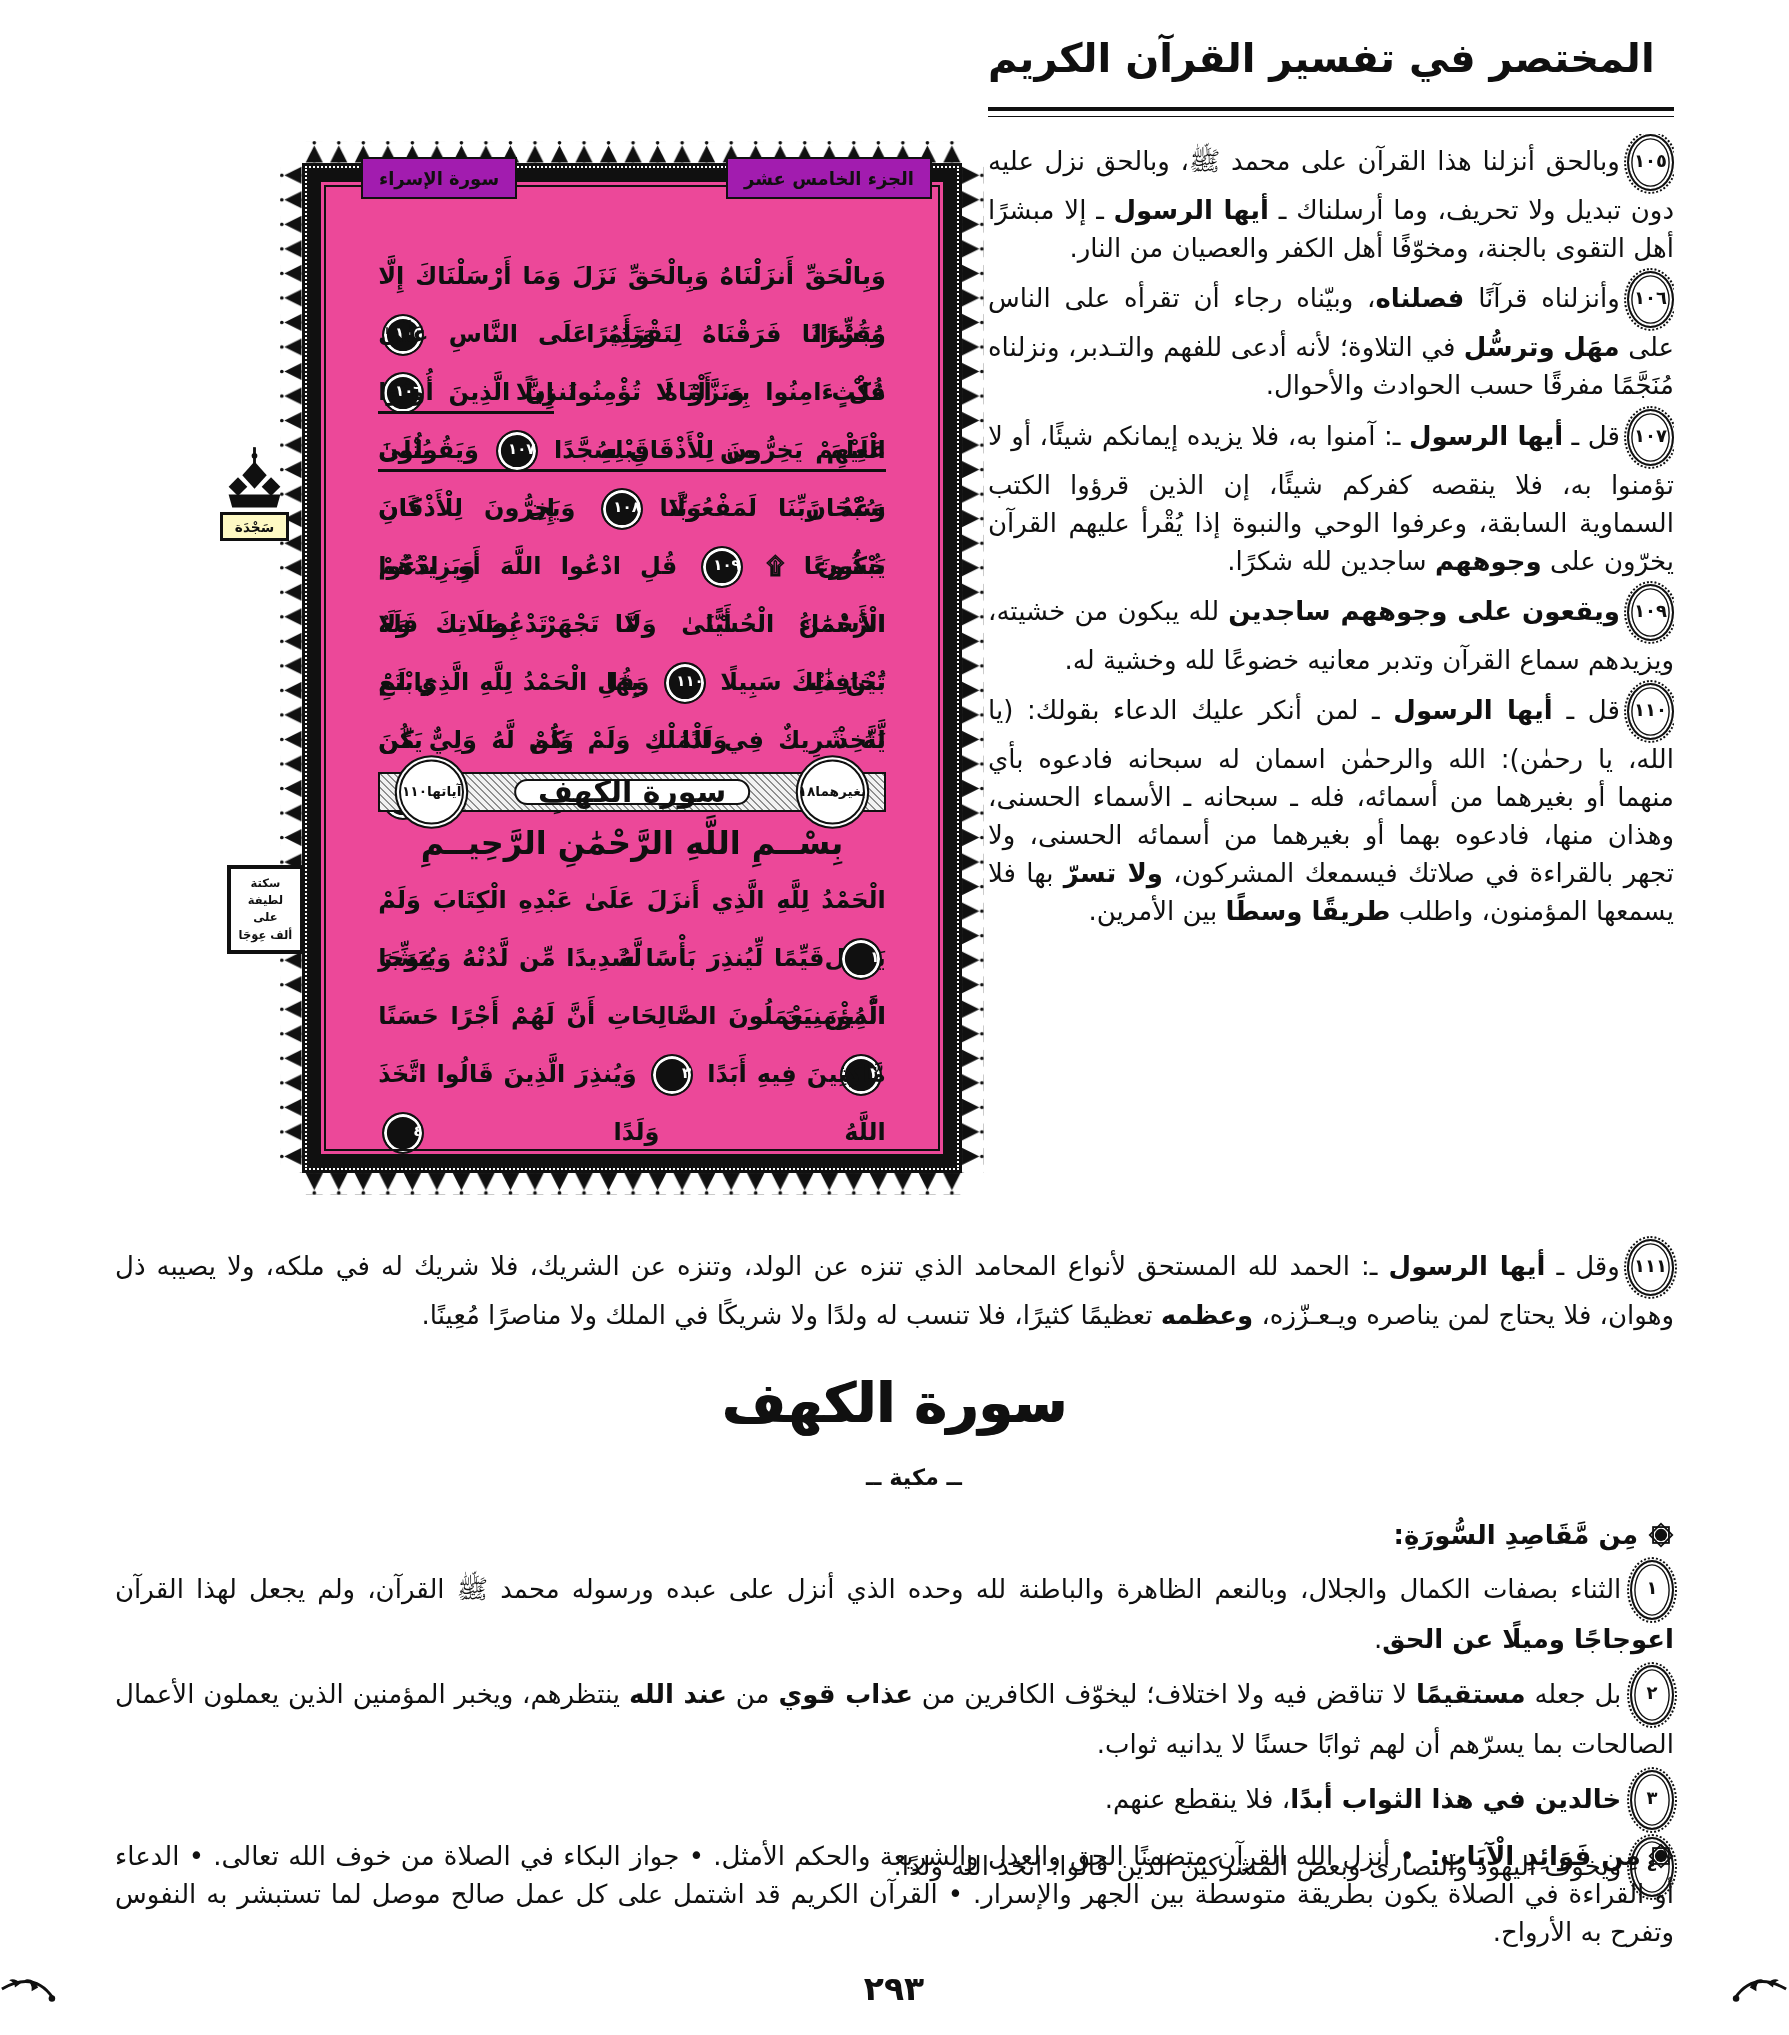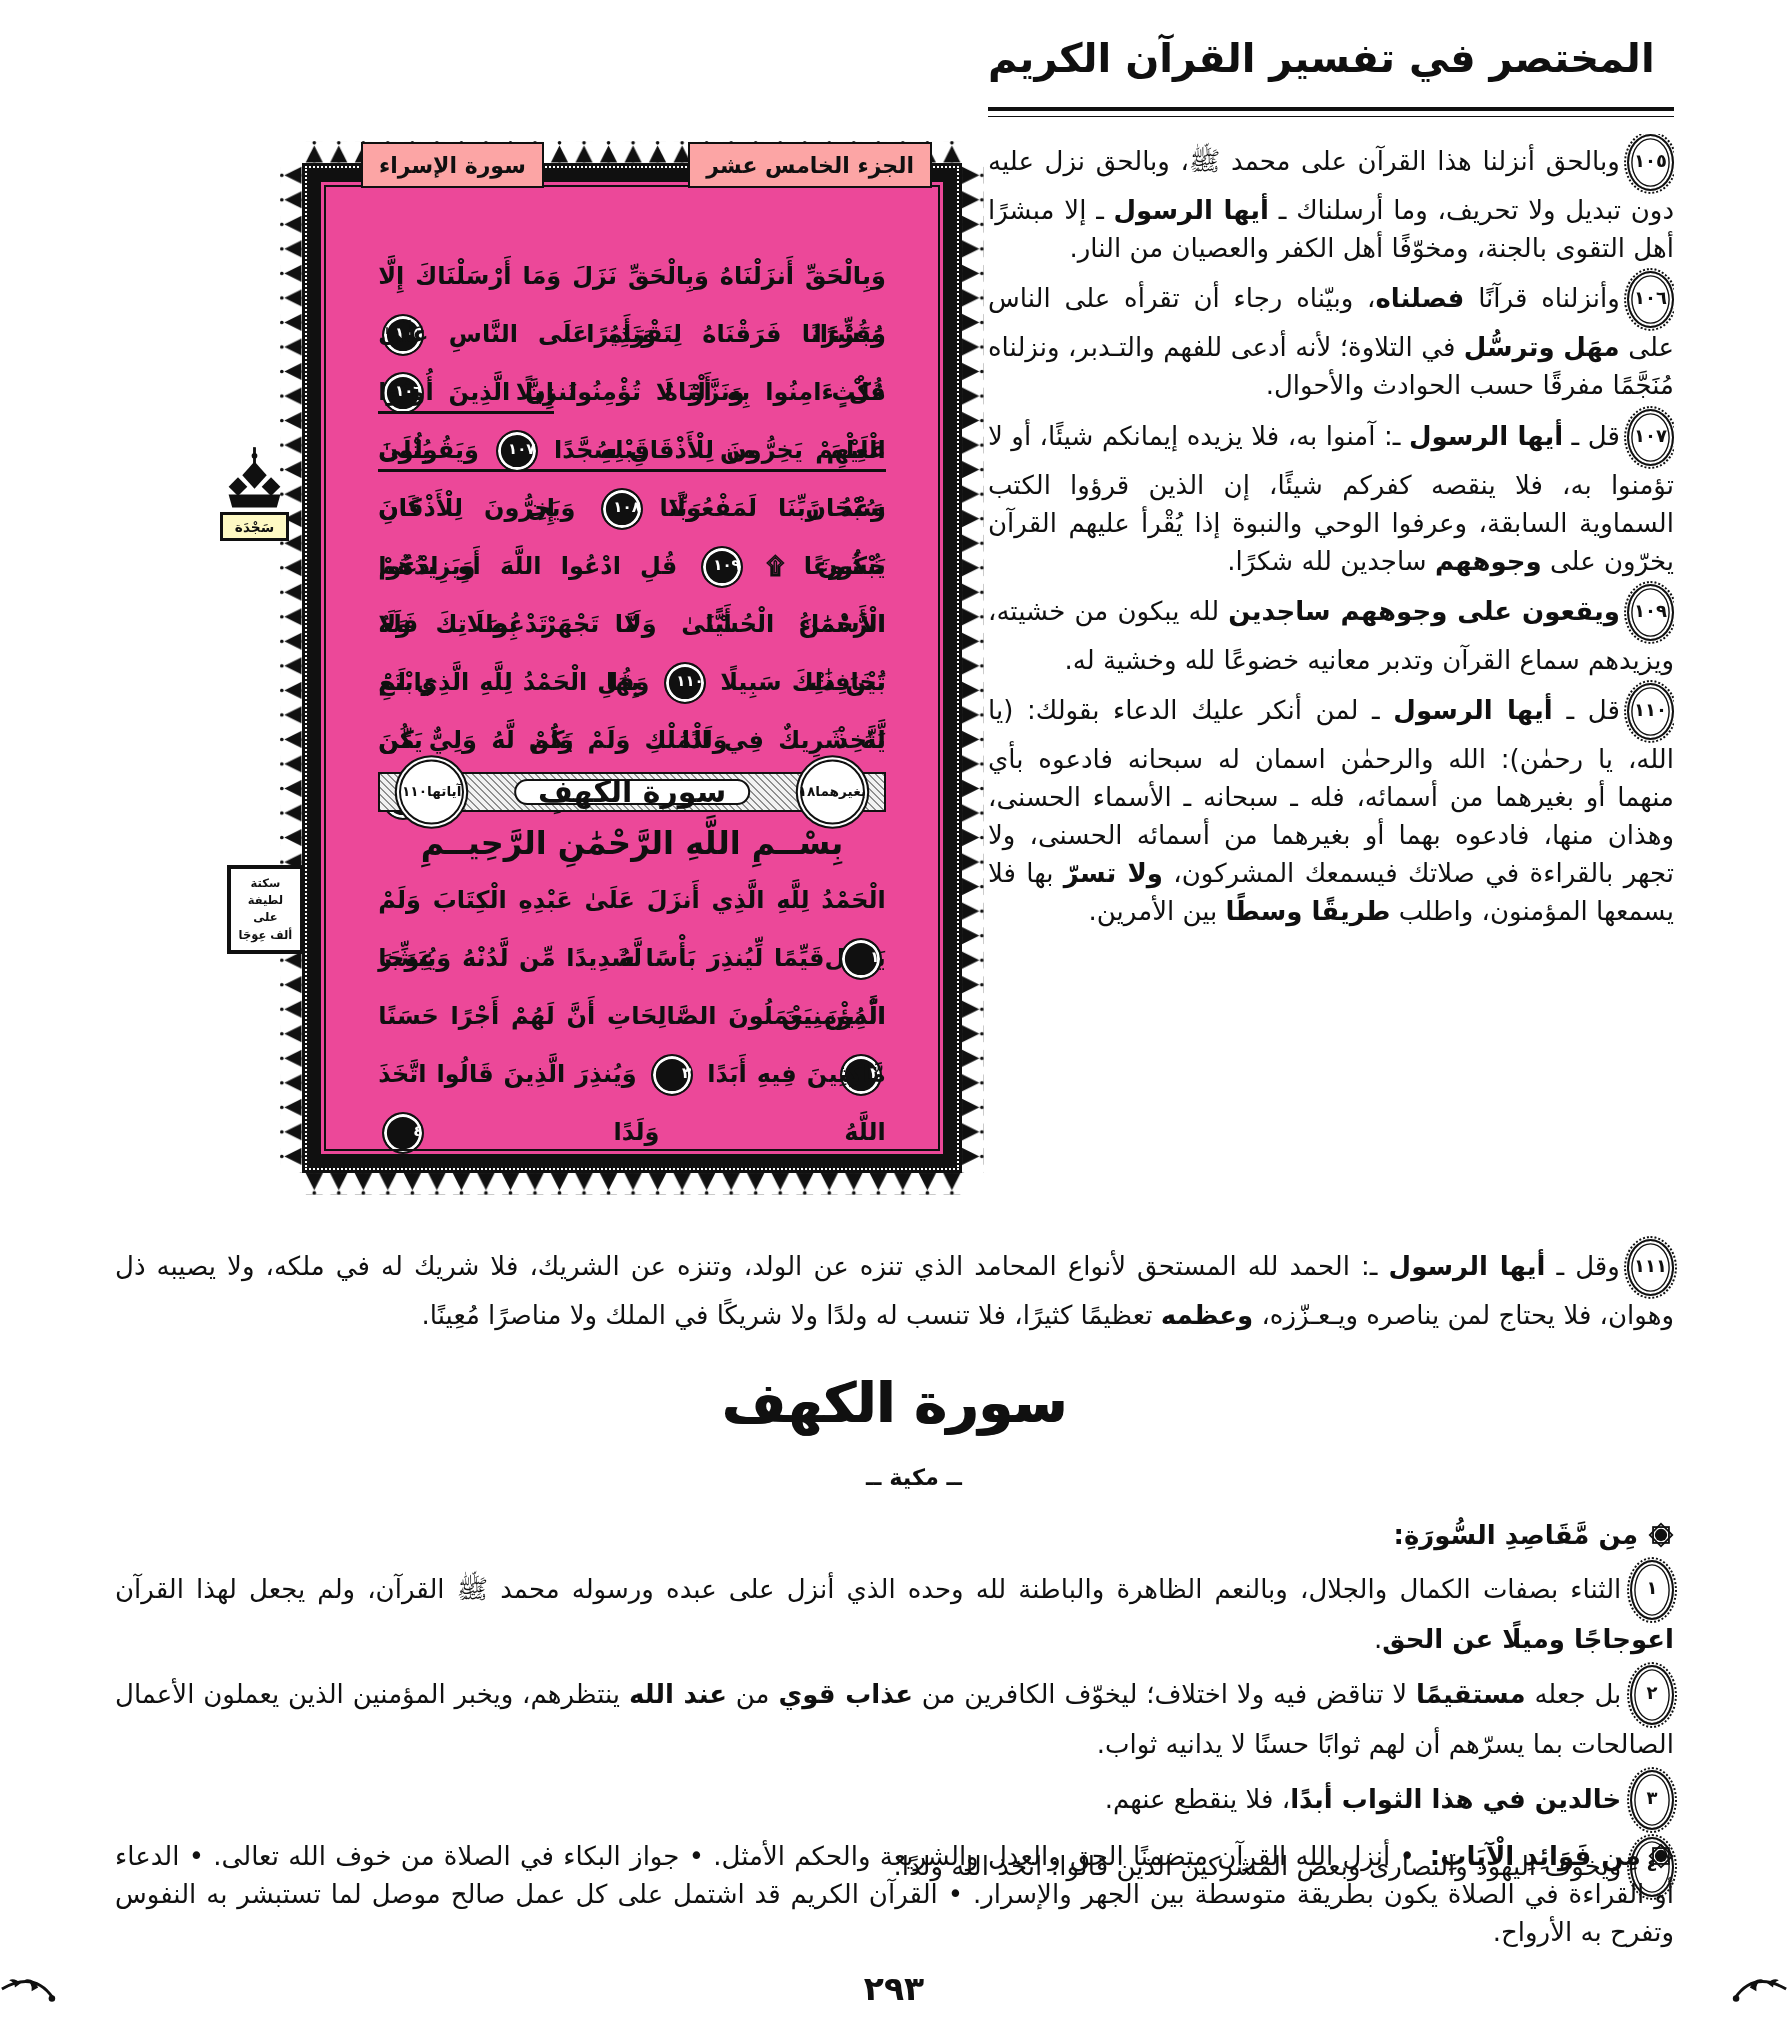--- a/index.html
+++ b/index.html
@@ -31,22 +31,22 @@
   
   .mushaf{position:absolute;top:141px;left:281px;width:704px;height:1054px;}
   .fin{position:absolute;}
   .fin-top{top:0;left:21.7px;}
   .fin-bottom{bottom:0;left:21.7px;}
   .fin-left{left:0;top:21.7px;}
   .fin-right{right:0;top:21.7px;}
   .frame-band{position:absolute;inset:21.7px;border:19px solid #101010;background:#ec4899;}
   .frame-band::before{content:"";position:absolute;inset:-16px;border:2.9px dotted #fff;pointer-events:none;}
   .frame-band::after{content:"";position:absolute;inset:3.6px;border:2.2px solid #101010;pointer-events:none;}
-  .corner-label{position:absolute;top:1px;z-index:6;background:#fca5a5;border:2.9px solid #101010;
-                font-weight:bold;font-size:22px;padding:8.7px 16px;white-space:nowrap;}
+  .corner-label{position:absolute;top:16px;z-index:6;background:#a21caf;border:2.9px solid #101010;
+                font-weight:bold;font-size:18px;padding:8.7px 16px;white-space:nowrap;}
   .cl-left{left:81px;}
   .cl-right{right:52px;}
   .frame-inner{position:absolute;inset:46px;padding:19px 11.5px 5.8px 11.5px;
                display:flex;flex-direction:column;justify-content:space-evenly;}
   .qline{font-size:24px;font-weight:bold;height:58px;line-height:58px;
          text-align:justify;text-align-last:justify;overflow:visible;}
   .vnum{display:inline-block;width:38px;height:38px;line-height:35px;border-radius:50%;
         background:#101010;color:#fff;border:2.2px solid #101010;
         box-shadow:inset 0 0 0 2.9px #fff;font-size:15px;font-weight:bold;text-align:center;
         vertical-align:middle;margin:0 4.3px;}

